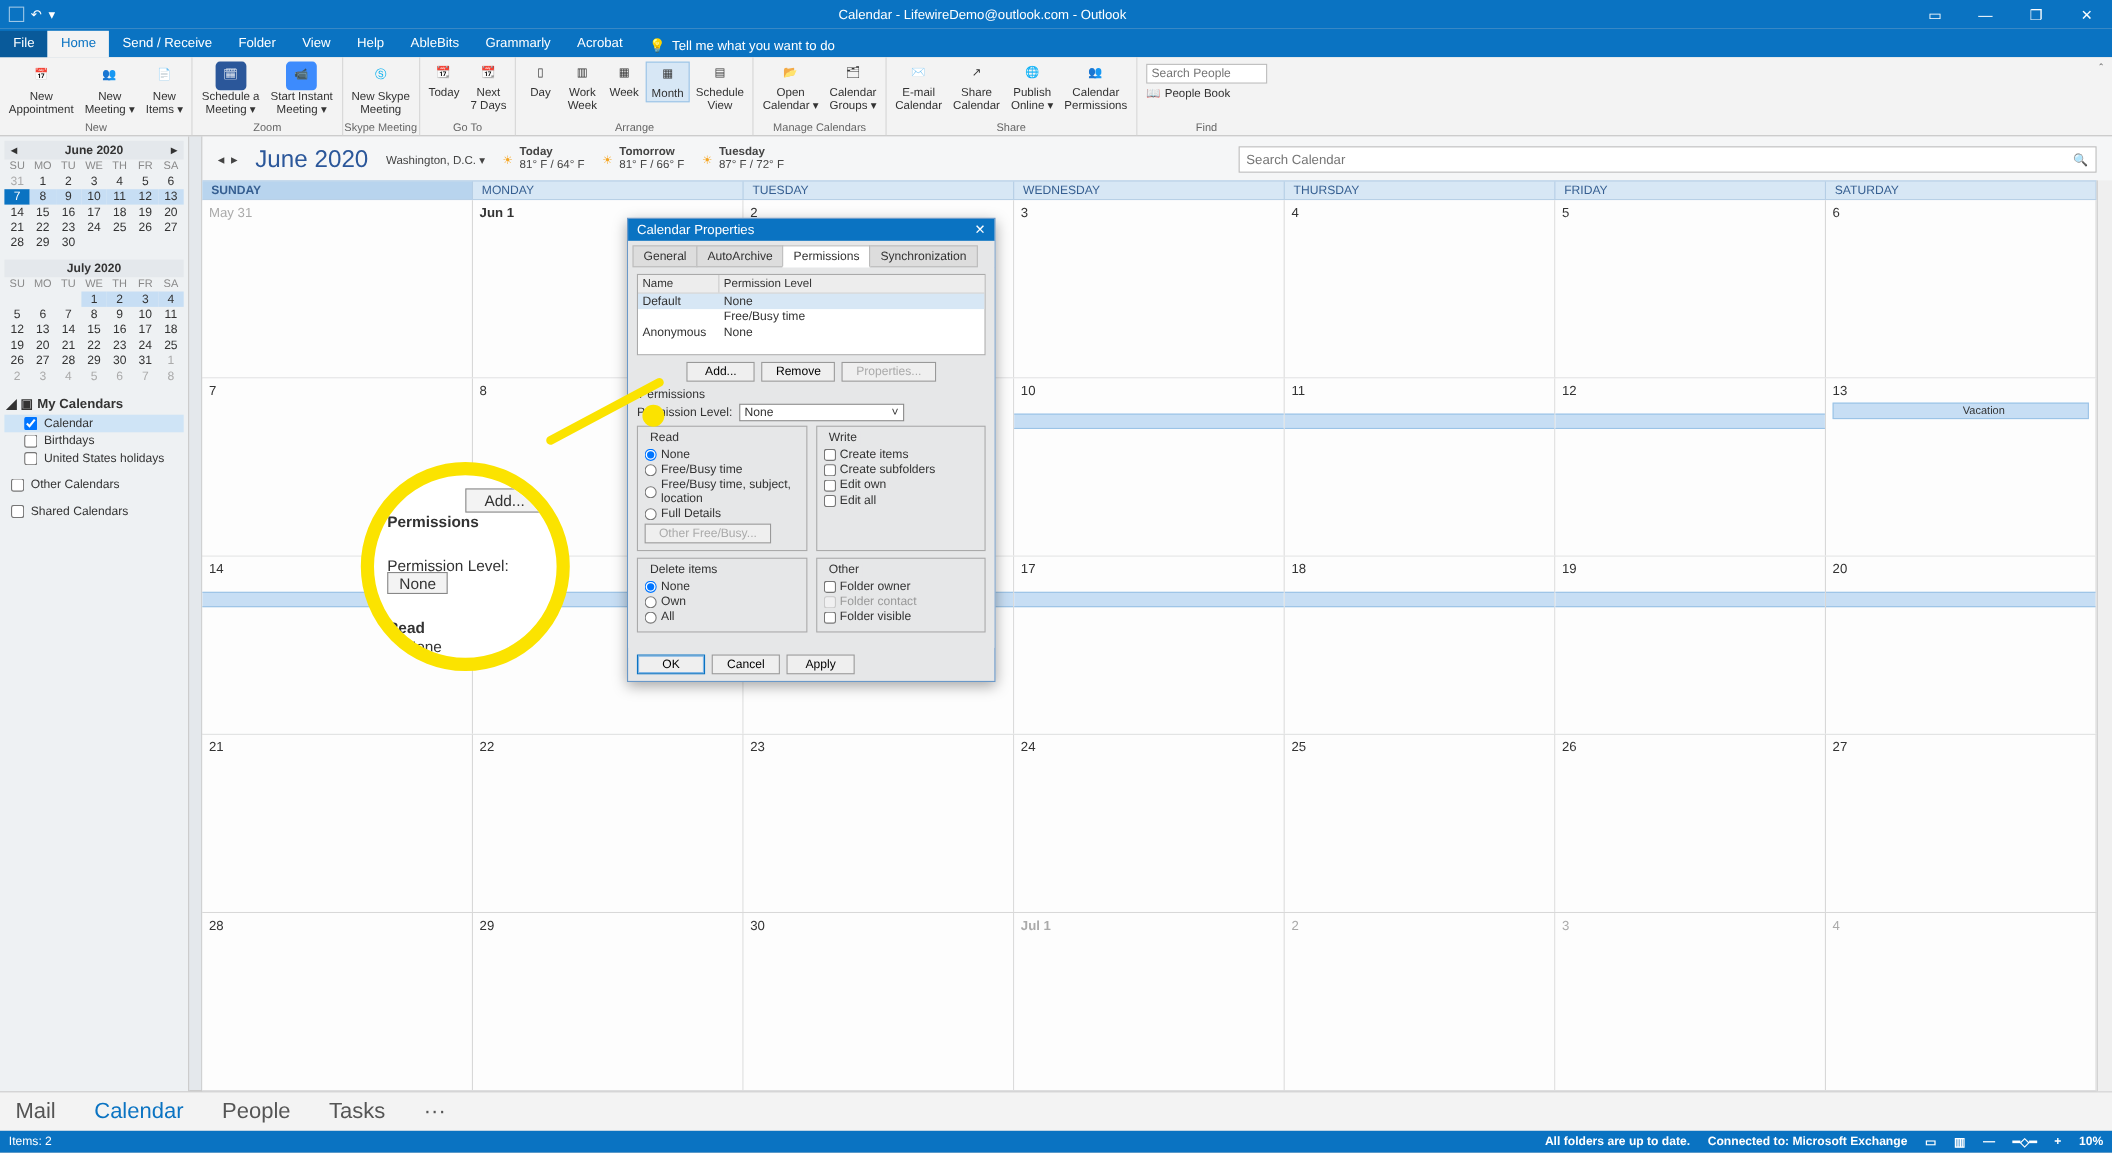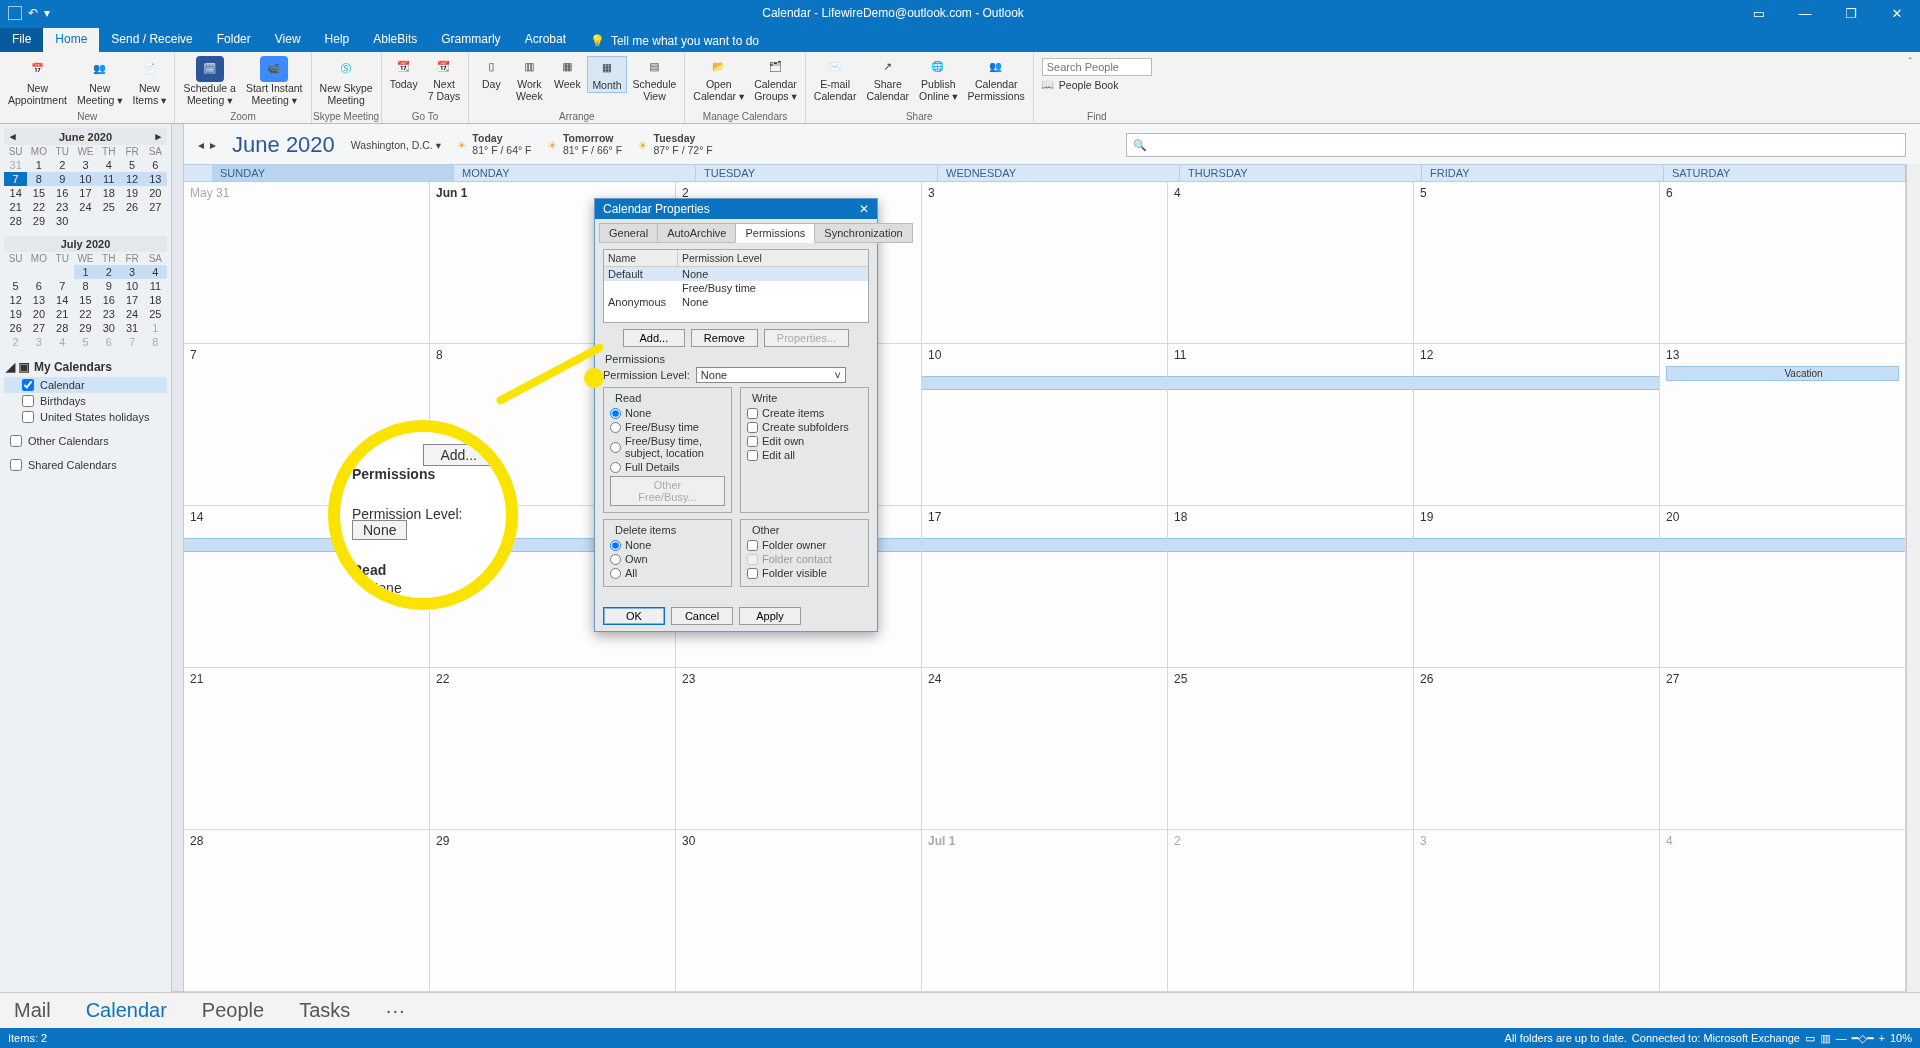--- a/index.html
+++ b/index.html
@@ -59,40 +59,40 @@
 .calhdr .nav { display:flex; gap:6px; font-size:12px; color:#444;}
 .calhdr h2 { font-size: 22px; font-weight: 400; color: #2b579a; }
 .weather { display:flex; align-items:center; gap:6px; font-size:10.5px; color:#444;}
 .weather .day { display:flex; flex-direction:column; line-height:1.1;}
 .weather .day .t { font-weight:600; }
 .calsearch { margin-left: auto; width: 780px; height: 24px; border:1px solid #bbb; background:#fff; display:flex; align-items:center; padding:0 6px; justify-content:space-between;}
 .calsearch input { border:none; outline:none; width: 95%; font-size:12px; }
 
 .dayhdrs { display:flex; background:#d7e7f5; border-top:1px solid #b5cee5; border-bottom:1px solid #b5cee5; }
 .dayhdrs .dh { flex:1; padding:2px 8px; font-size:11px; color:#365f91; text-transform:uppercase; border-right:1px solid #b5cee5;}
-.dayhdrs .dh:first-child{ background:#b8d4ee; font-weight:400;margin-left:28px;}
+.dayhdrs .dh:first-child{ background:#b8d4ee; font-weight:700;}
 .grid { flex:1; display:flex; flex-direction:column; }
 .wk { flex:1; display:flex; border-bottom:1px solid #d8d8d8; }
 .cell { flex:1; border-right:1px solid #d8d8d8; padding:4px 6px; position:relative; background:#fdfdfd;}
 .cell .dn { font-size:12px; color:#333; }
 .cell .dn.bold { font-weight:700; }
 .cell.dim .dn { color:#aaa; }
 .event { background:#c7def4; border:1px solid #9bc3e6; font-size:10px; padding:1px 6px; margin-top:4px; }
 .cell .bar { position:absolute; left:0; right:0; top:32px; height:14px; background:#c7def4; border-top:1px solid #9bc3e6; border-bottom:1px solid #9bc3e6;}
 
 
 .navbar { height: 36px; background: #f3f3f3; border-top:1px solid #c8c8c8; display:flex; align-items:center; gap: 35px; padding: 0 14px; font-size: 20px; color:#555;}
 .navbar .navitm.active { color:#0a73c2; }
 
 
 .statusbar { height: 20px; background:#0a73c2; color:#fff; display:flex; align-items:center; font-size:11px; padding:0 8px; justify-content:space-between;}
-.statusbar .right { display:flex; gap:5px; align-items:center;}
-
-
-.dialog { position:absolute; left:594px; top:198px; width:284px; background:#e6e7e8; border:1px solid #6a98c8; box-shadow:0 4px 12px rgba(0,0,0,.35); z-index:50; font-size:11px;}
+.statusbar .right { display:flex; gap:16px; align-items:center;font-weight:bold;}
+
+
+.dialog { position:absolute; left:570px; top:198px; width:335px; background:#e6e7e8; border:1px solid #6a98c8; box-shadow:0 4px 12px rgba(0,0,0,.35); z-index:50; font-size:11px;}
 .dialog .dtitle { background:#0a73c2; color:#fff; padding:3px 8px; display:flex; justify-content:space-between; font-size:12px;}
 .dialog .tabs { display:flex; background:#e6e7e8; padding:4px 4px 0; gap:0;}
 .dialog .dtab { padding:3px 9px; border:1px solid #bbb; background:#ddd; font-size:11px; margin-right:-1px;}
 .dialog .dtab.active { background:#fff; border-bottom-color:#fff; position:relative;}
 .dialog .body { padding: 6px 8px 8px; background:#e6e7e8; }
 .plist { border:1px solid #aaa; background:#fff; height:74px; overflow:hidden; margin-bottom:6px;}
 .plist .ph { display:flex; background:#ededed; border-bottom:1px solid #ccc; font-size:10.5px;}
 .plist .ph div:first-child{ width:74px; padding:2px 4px; border-right:1px solid #ccc;}
 .plist .ph div:last-child{ flex:1; padding:2px 4px;}
 .plist .pr { display:flex; font-size:11px;}
@@ -485,20 +485,21 @@
           </div>
         </div>
       <div class="weather">
           <span style="color:#f5a623">☀</span>
           <div class="day">
             <span class="t">Tuesday</span>
             <span>87° F / 72° F</span>
           </div>
         </div>
       <div class="calsearch">
+          <input placeholder="Search Calendar" style="">
           <span>🔍</span>
         </div>
     </div>
     <div style="display:flex; flex:1;">
       <div style="flex:1; display:flex; flex-direction:column;">
         <div class="dayhdrs" id="dayhdrs">
             <div class="dh">SUNDAY</div>
             <div class="dh">MONDAY</div>
             <div class="dh">TUESDAY</div>
             <div class="dh">WEDNESDAY</div>

